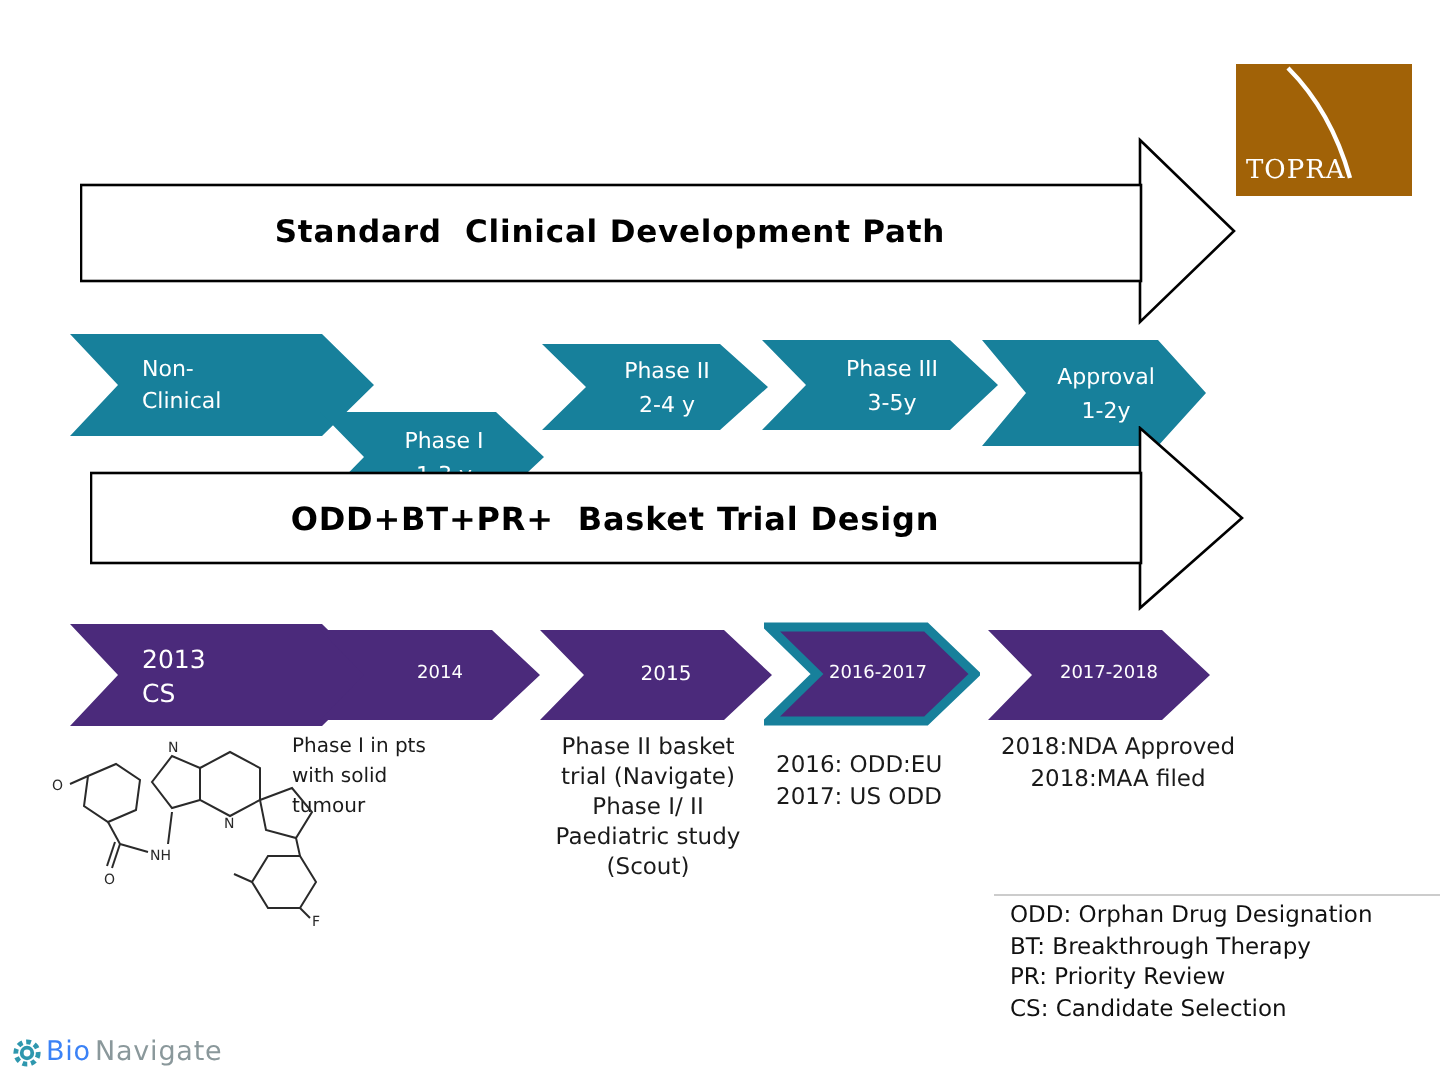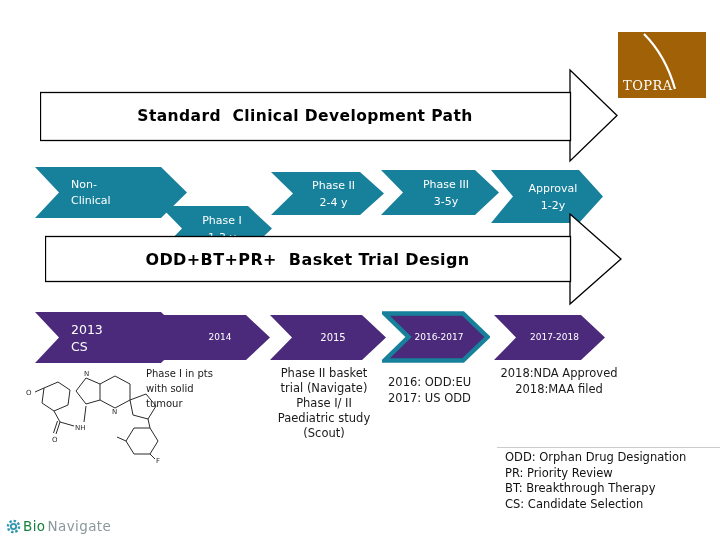--- a/index.html
+++ b/index.html
@@ -42,21 +42,21 @@
   
   .legend{position:absolute;left:505px;top:450px;font-size:11.5px;line-height:15.5px;color:#111;}
   .legend .l{display:block;}
   .legend-rule{position:absolute;left:497px;top:447px;width:223px;height:1px;background:#ccc;}
 
   
   .molecule{position:absolute;left:22px;top:358px;}
 
   
   .brand{position:absolute;left:6px;top:518px;display:flex;align-items:center;gap:2px;font-size:13.5px;letter-spacing:.4px;}
-  .brand .p1{color:#15803d;text-align:center;}
+  .brand .p1{color:#3b82f6;text-align:center;}
   .brand .p2{color:#8a989b;}
 </style>
 </head>
 <body>
 
 <div class="slide">
 
   <div class="topra">
     <svg width="68" height="66" viewBox="0 0 68 66">
       <path d="M26,2 C38,14 50,32 57,57" fill="none" stroke="#ffffff" stroke-width="2.2"></path>
@@ -168,22 +168,22 @@
       <text x="4" y="37">O</text>
       <text x="30" y="84">O</text>
       <text x="53" y="72">NH</text>
       <text x="134" y="105">F</text>
     </g>
   </svg>
 
   <div class="legend-rule"></div>
   <div class="legend">
     <span class="l">ODD: Orphan Drug Designation</span>
+    <span class="l">BT: Breakthrough Therapy</span>
     <span class="l">PR: Priority Review</span>
-    <span class="l">BT: Breakthrough Therapy</span>
     <span class="l">CS: Candidate Selection</span>
   </div>
 
   <div class="brand">
     <svg width="15" height="15" viewBox="0 0 15 15">
       <circle cx="7.5" cy="7.5" r="5.6" fill="none" stroke="#2e97ae" stroke-width="2.4" stroke-dasharray="2.4 1.9"></circle>
       <circle cx="7.5" cy="7.5" r="3.6" fill="#2e97ae"></circle>
       <circle cx="7.5" cy="7.5" r="1.7" fill="#ffffff"></circle>
     </svg>
     <span class="p1">Bio</span>

